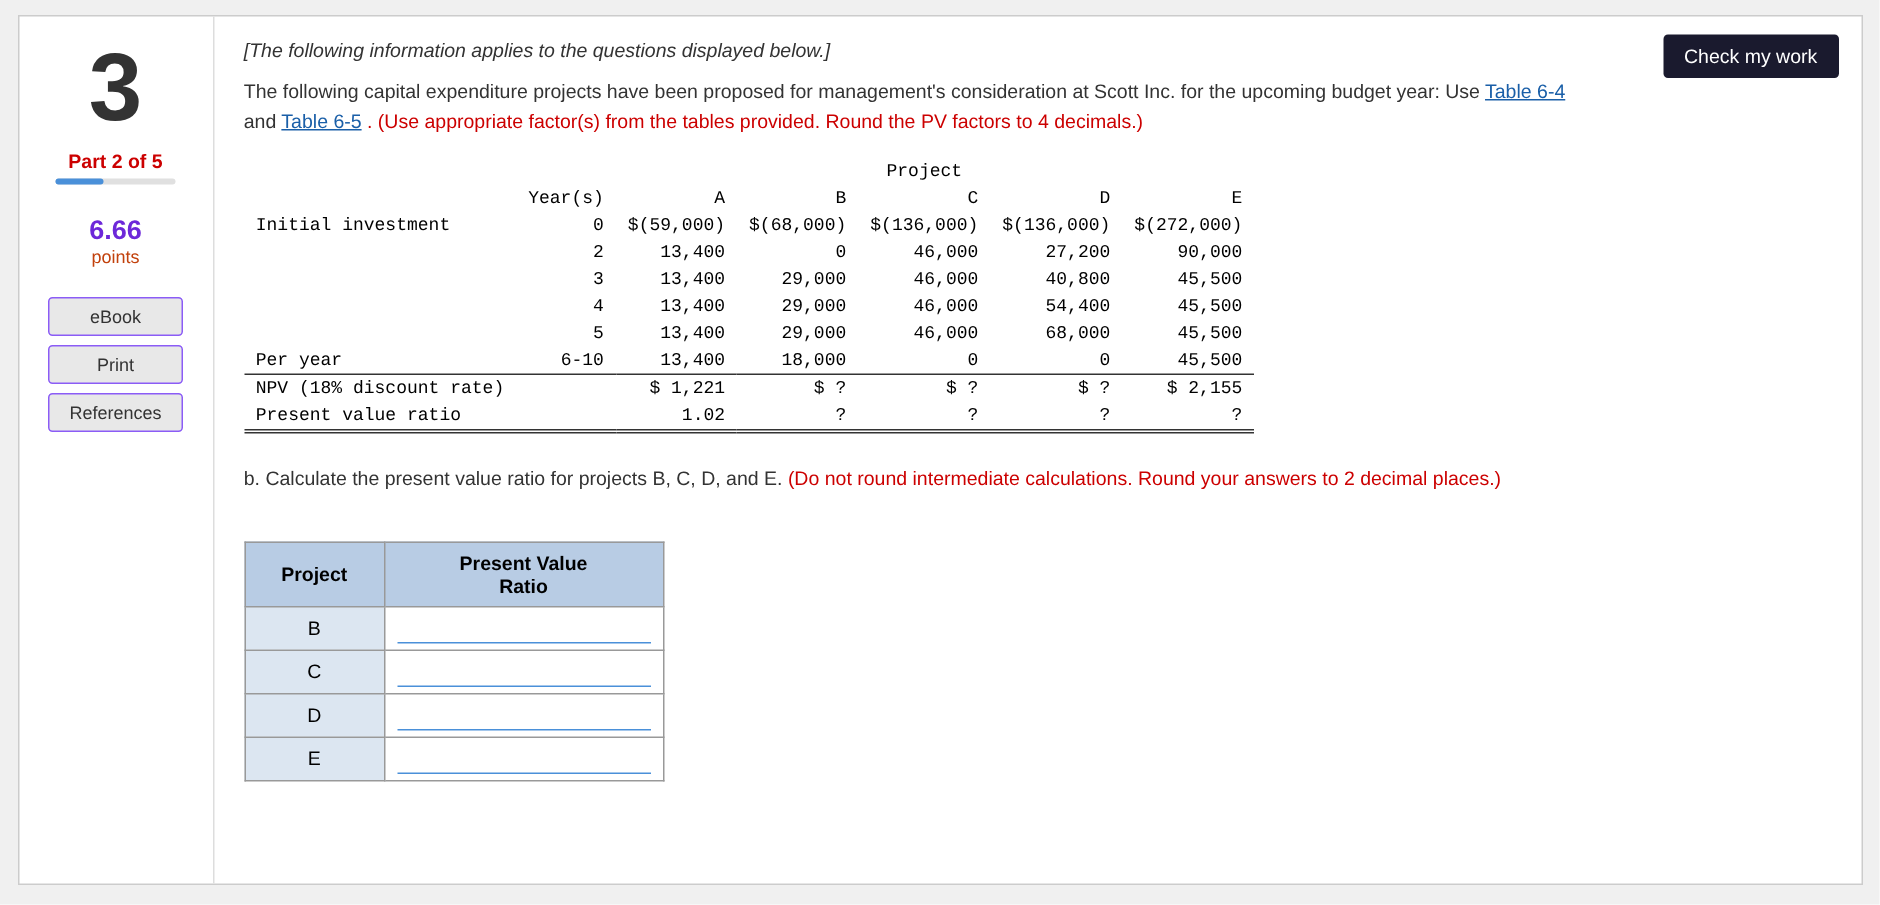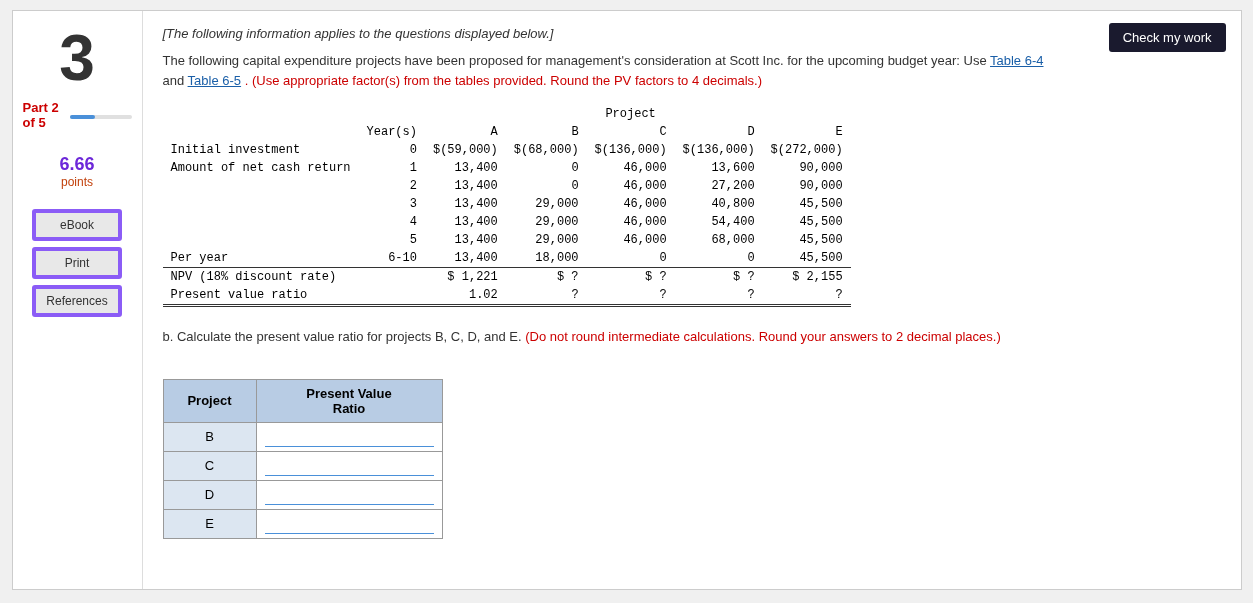--- a/index.html
+++ b/index.html
@@ -33,21 +33,21 @@
     }
     .question-number {
       font-size: 64px;
       font-weight: bold;
       color: #333;
       line-height: 1;
       margin-bottom: 10px;
     }
     .part-indicator {
       display: flex;
-      flex-direction: row;
+      flex-direction: column;
       align-items: center;
       margin-bottom: 20px;
     }
     .part-label {
       font-size: 13px;
       color: #c00;
       font-weight: bold;
       margin-bottom: 4px;
     }
     .part-bar {
@@ -68,21 +68,21 @@
       font-weight: bold;
       color: #6d28d9;
     }
     .points-text {
       font-size: 12px;
       color: #c2410c;
       margin-bottom: 20px;
     }
     .sidebar-btn {
       background: #e8e8e8;
-      border: 4px solid #8b5cf6;
+      border: 1px solid #8b5cf6;
       border-radius: 3px;
       padding: 5px 10px;
       cursor: pointer;
       font-size: 12px;
       color: #333;
       width: 90px;
       text-align: center;
       margin-bottom: 6px;
     }
     
@@ -262,29 +262,20 @@
       <tr>
             <td style="text-align: left;">Initial investment</td>
             <td style="text-align: right;">0</td>
             <td style="text-align: right;">$(59,000)</td>
             <td style="text-align: right;">$(68,000)</td>
             <td style="text-align: right;">$(136,000)</td>
             <td style="text-align: right;">$(136,000)</td>
             <td style="text-align: right;">$(272,000)</td>
           </tr>
           <tr>
-            <td style="text-align: left;">Amount of net cash return</td>
-            <td style="text-align: right;">1</td>
-            <td style="text-align: right;">13,400</td>
-            <td style="text-align: right;">0</td>
-            <td style="text-align: right;">46,000</td>
-            <td style="text-align: right;">13,600</td>
-            <td style="text-align: right;">90,000</td>
-          </tr>
-          <tr>
             <td style="text-align: left;"></td>
             <td style="text-align: right;">2</td>
             <td style="text-align: right;">13,400</td>
             <td style="text-align: right;">0</td>
             <td style="text-align: right;">46,000</td>
             <td style="text-align: right;">27,200</td>
             <td style="text-align: right;">90,000</td>
           </tr>
           <tr>
             <td style="text-align: left;"></td>

